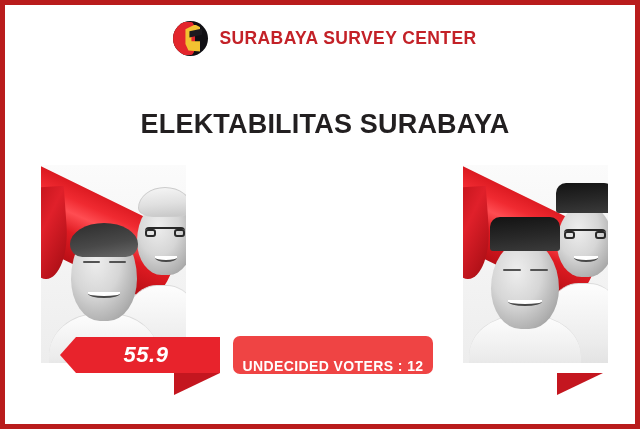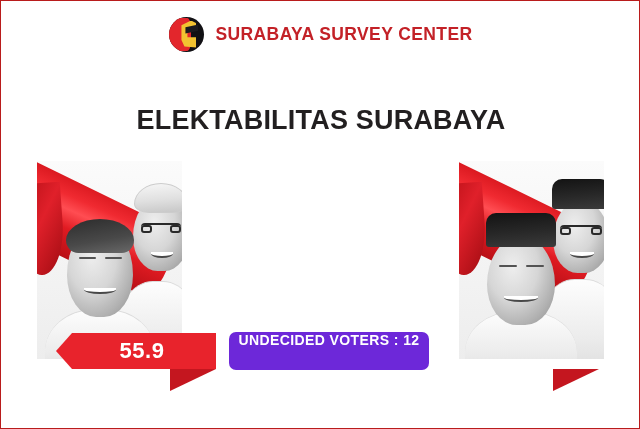--- a/index.html
+++ b/index.html
@@ -10,21 +10,21 @@
   body {
     font-family: "Liberation Sans", sans-serif;
   }
   #poster {
     position: relative;
     width: 640px;
     height: 429px;
     background: #ffffff;
     overflow: hidden;
     box-sizing: border-box;
-    border: 1px solid #b91c1c;
+    border: 5px solid #b91c1c;
   }
 
   
   .header {
     position: absolute;
     top: 12px;
     left: 0;
     width: 640px;
     height: 42px;
     display: flex;
@@ -202,21 +202,21 @@
   .banner {
     position: absolute;
     top: 332px;
     height: 36px;
     background: #e8232c;
     display: flex;
     align-items: center;
     justify-content: center;
     clip-path: polygon(0% 50%, 16px 0%, 100% 0%, 100% 100%, 16px 100%);
   }
-  .banner-left  { left: 55px;  width: 160px; }
+  .banner-left  { left: 55px;  width: 160px; font-style: italic; }
   .banner-right { left: 438px; width: 160px; }
   .banner-value {
     font-size: 22px;
     font-weight: bold;
     color: #ffffff;
     letter-spacing: 0.6px;
     padding-left: 12px;
   }
   .banner-fold {
     position: absolute;
@@ -229,24 +229,24 @@
   .fold-left  { left: 169px; }
   .fold-right { left: 552px; }
 
   
   .undecided {
     position: absolute;
     top: 331px;
     left: 228px;
     width: 200px;
     height: 38px;
-    background: #6d28d9;
+    background: #ef4444;
     border-radius: 7px;
     display: flex;
-    align-items: flex-start;
+    align-items: flex-end;
     justify-content: center;
   }
   .undecided-label {
     font-size: 14px;
     font-weight: bold;
     color: #ffffff;
     letter-spacing: 0.4px;
     white-space: nowrap;
   }
 </style>

